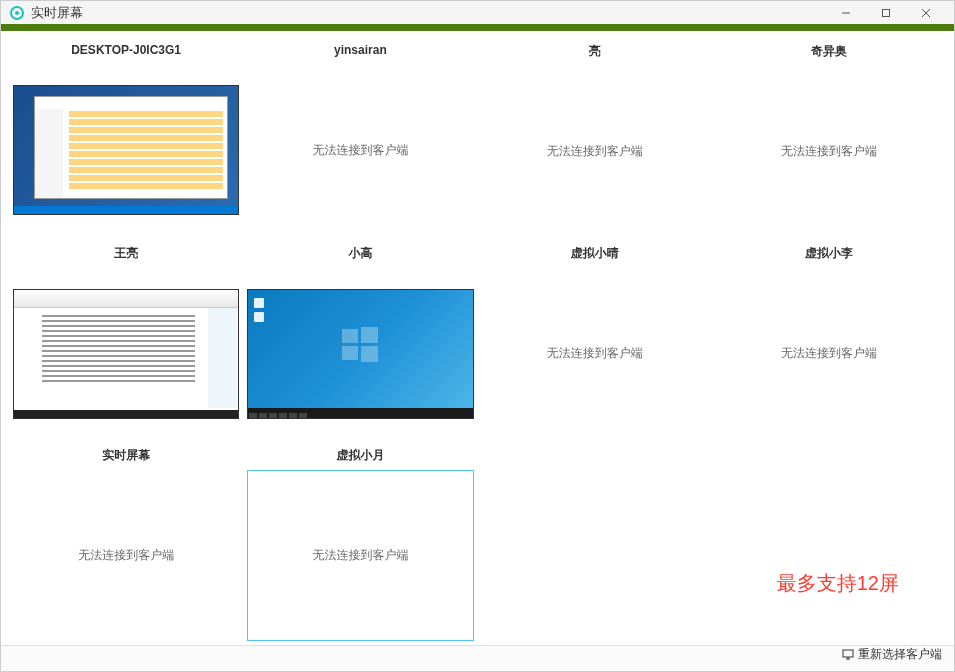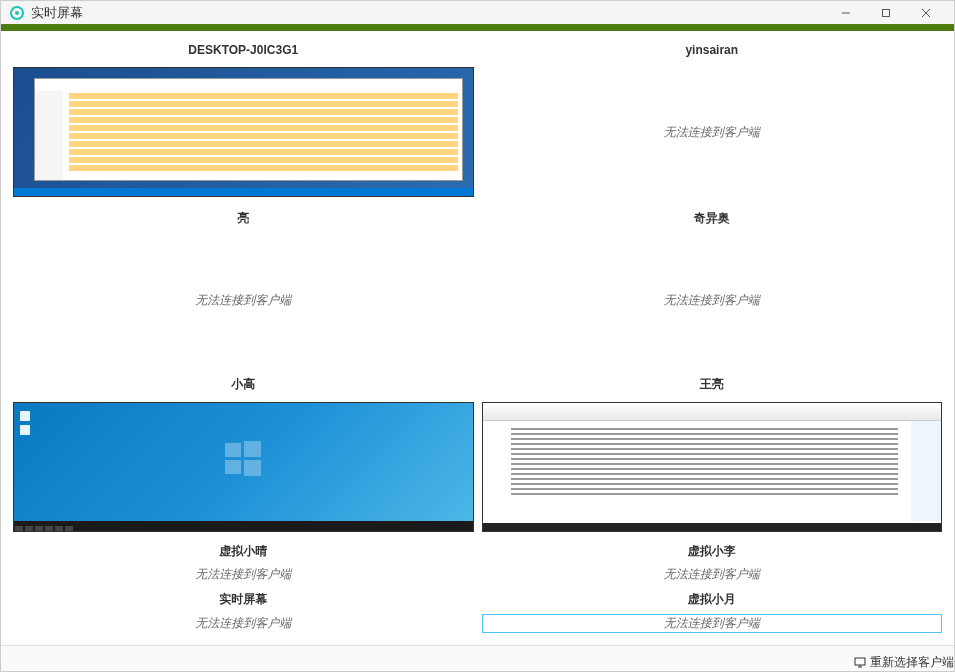--- a/index.html
+++ b/index.html
@@ -6,27 +6,27 @@
     body { font-family: "Microsoft YaHei", Arial, sans-serif; background: #f0f0f0; width: 955px; height: 672px; overflow: hidden; }
     
     .window { width: 955px; height: 672px; background: #fff; display: flex; flex-direction: column; border: 1px solid #ccc; }
     
     .titlebar { height: 30px; background: #f5f5f5; display: flex; align-items: center; padding: 0 8px; border-bottom: 7px solid #4d7c0f; }
     .titlebar-icon { width: 16px; height: 16px; margin-right: 6px; }
     .titlebar-title { font-size: 13px; color: #333; flex: 1; }
     .titlebar-controls { display: flex; gap: 0; }
     .titlebar-btn { width: 40px; height: 28px; display: flex; align-items: center; justify-content: center; color: #555; font-size: 12px; cursor: pointer; }
     
-    .content { flex: 1; padding: 12px 12px 4px 12px; display: grid; grid-template-columns: repeat(2, 1fr); grid-template-rows: repeat(3, 1fr); gap: 8px; position: relative; }
+    .content { flex: 1; padding: 12px 12px 4px 12px; display: grid; grid-template-columns: repeat(4, 1fr); grid-template-rows: repeat(3, 1fr); gap: 8px; position: relative; }
     
     .cell { display: flex; flex-direction: column; align-items: center; }
     .cell-title { font-size: 12px; font-weight: bold; color: #333; margin-bottom: 6px; text-align: center; }
     .cell-body { flex: 1; width: 100%; display: flex; align-items: center; justify-content: center; }
     .cell-body.selected { border: 1px solid #4fc3f7; }
-    .offline-text { font-size: 12px; color: #666; font-style: italic; }
+    .offline-text { font-size: 12px; color: #666; }
     
     .screen { width: 100%; height: 130px; background: #1e90ff; position: relative; overflow: hidden; border: 1px solid #333; }
     
     
     .s1 { background: linear-gradient(135deg, #1a4d8f 0%, #2b6cb0 100%); }
     .s1-window { position: absolute; top: 10px; left: 20px; right: 10px; bottom: 15px; background: #fff; border: 1px solid #999; }
     .s1-sidebar { position: absolute; left: 0; top: 12px; bottom: 0; width: 28px; background: #f5f5f5; }
     .s1-main { position: absolute; left: 30px; top: 12px; right: 0; bottom: 0; background: #fff; }
     .s1-item { height: 6px; margin: 2px 4px; background: #ffd580; }
     .s1-taskbar { position: absolute; bottom: 0; left: 0; right: 0; height: 8px; background: #0078d4; }
@@ -53,21 +53,21 @@
     .s4-icon { width: 10px; height: 10px; margin-bottom: 3px; border-radius: 1px; }
     .s4-cartoon { position: absolute; bottom: 10px; right: 20px; }
     .s4-face1 { width: 40px; height: 35px; background: #f5c242; border-radius: 8px 8px 4px 4px; position: relative; display: inline-block; }
     .s4-face1::before { content: ''; position: absolute; top: 8px; left: 8px; width: 5px; height: 5px; background: #000; border-radius: 50%; box-shadow: 16px 0 0 #000; }
     .s4-face2 { width: 28px; height: 32px; background: #fff; border-radius: 50% 50% 8px 8px; position: absolute; right: -15px; bottom: 0; }
     .s4-face2::before { content: ''; position: absolute; top: 8px; left: 6px; width: 4px; height: 4px; background: #000; border-radius: 50%; box-shadow: 10px 0 0 #000; }
     .s4-taskbar { position: absolute; bottom: 0; left: 0; right: 0; height: 10px; background: #1a1a1a; }
     
     .overlay-text { position: absolute; bottom: 48px; right: 55px; color: #ff3b30; font-size: 20px; font-weight: normal; line-height: 1.4; pointer-events: none; }
     
-    .footer { height: 26px; display: flex; align-items: flex-end; justify-content: flex-end; padding: 0 0; border-top: 1px solid #e0e0e0; background: #fafafa; }
+    .footer { height: 26px; display: flex; align-items: flex-start; justify-content: flex-end; padding: 0 12px; border-top: 1px solid #e0e0e0; background: #fafafa; }
     .footer-btn { display: flex; align-items: center; gap: 4px; font-size: 12px; color: #333; cursor: pointer; }
     .footer-icon { width: 12px; height: 12px; }
   </style>
 </head>
 <body>
 
 <div class="window">
   <div class="titlebar">
     <svg class="titlebar-icon" viewBox="0 0 16 16">
         <circle cx="8" cy="8" r="6" fill="none" stroke="#1cc4b8" stroke-width="2"></circle>
@@ -130,64 +130,64 @@
           <div class="offline-text">无法连接到客户端</div>
         </div>
       </div>
       <div class="cell">
         <div class="cell-title">奇异奥</div>
         <div class="cell-body">
           <div class="offline-text">无法连接到客户端</div>
         </div>
       </div>
       <div class="cell">
+        <div class="cell-title">王亮</div>
+        <div class="cell-body">
+          <div class="screen s2">
+        <div class="s2-ribbon"></div>
+        <div class="s2-doc">
+              <div class="s2-line"></div>
+              <div class="s2-line"></div>
+              <div class="s2-line"></div>
+              <div class="s2-line"></div>
+              <div class="s2-line"></div>
+              <div class="s2-line"></div>
+              <div class="s2-line"></div>
+              <div class="s2-line"></div>
+              <div class="s2-line"></div>
+              <div class="s2-line"></div>
+              <div class="s2-line"></div>
+              <div class="s2-line"></div>
+              <div class="s2-line"></div>
+              <div class="s2-line"></div>
+            </div>
+        <div class="s2-sidebar"></div>
+        <div class="s2-taskbar"></div>
+      </div>
+        </div>
+      </div>
+      <div class="cell">
         <div class="cell-title">小高</div>
         <div class="cell-body">
           <div class="screen s3">
         <div class="s3-icons">
               <div class="s3-icon"></div>
               <div class="s3-icon"></div>
             </div>
         <div class="s3-winlogo"><svg width="40" height="40" viewBox="0 0 40 40">
                 <rect x="2" y="4" width="16" height="14" fill="#fff"></rect>
                 <rect x="21" y="2" width="17" height="16" fill="#fff"></rect>
                 <rect x="2" y="21" width="16" height="14" fill="#fff"></rect>
                 <rect x="21" y="21" width="17" height="16" fill="#fff"></rect>
               </svg></div>
         <div class="s3-taskbar"><span class="s3-tb-item"></span><span class="s3-tb-item"></span><span class="s3-tb-item"></span><span class="s3-tb-item"></span><span class="s3-tb-item"></span><span class="s3-tb-item"></span></div>
       </div>
         </div>
       </div>
       <div class="cell">
-        <div class="cell-title">王亮</div>
-        <div class="cell-body">
-          <div class="screen s2">
-        <div class="s2-ribbon"></div>
-        <div class="s2-doc">
-              <div class="s2-line"></div>
-              <div class="s2-line"></div>
-              <div class="s2-line"></div>
-              <div class="s2-line"></div>
-              <div class="s2-line"></div>
-              <div class="s2-line"></div>
-              <div class="s2-line"></div>
-              <div class="s2-line"></div>
-              <div class="s2-line"></div>
-              <div class="s2-line"></div>
-              <div class="s2-line"></div>
-              <div class="s2-line"></div>
-              <div class="s2-line"></div>
-              <div class="s2-line"></div>
-            </div>
-        <div class="s2-sidebar"></div>
-        <div class="s2-taskbar"></div>
-      </div>
-        </div>
-      </div>
-      <div class="cell">
         <div class="cell-title">虚拟小晴</div>
         <div class="cell-body">
           <div class="offline-text">无法连接到客户端</div>
         </div>
       </div>
       <div class="cell">
         <div class="cell-title">虚拟小李</div>
         <div class="cell-body">
           <div class="offline-text">无法连接到客户端</div>
         </div>
@@ -201,20 +201,21 @@
       <div class="cell">
         <div class="cell-title">虚拟小月</div>
         <div class="cell-body selected">
           <div class="offline-text">无法连接到客户端</div>
         </div>
       </div>
       <div class="cell">
         <div class="cell-body"></div>
       </div>
       <div class="overlay-text">
+        <div>最多支持12屏</div>
       </div>
     </div>
 
   <div class="footer">
     <div class="footer-btn">
       <svg class="footer-icon" viewBox="0 0 12 12">
           <rect x="1" y="1" width="10" height="7" fill="none" stroke="#333" stroke-width="1"></rect>
           <line x1="4" y1="10" x2="8" y2="10" stroke="#333" stroke-width="1"></line>
           <line x1="6" y1="8" x2="6" y2="10" stroke="#333" stroke-width="1"></line>
         </svg>

